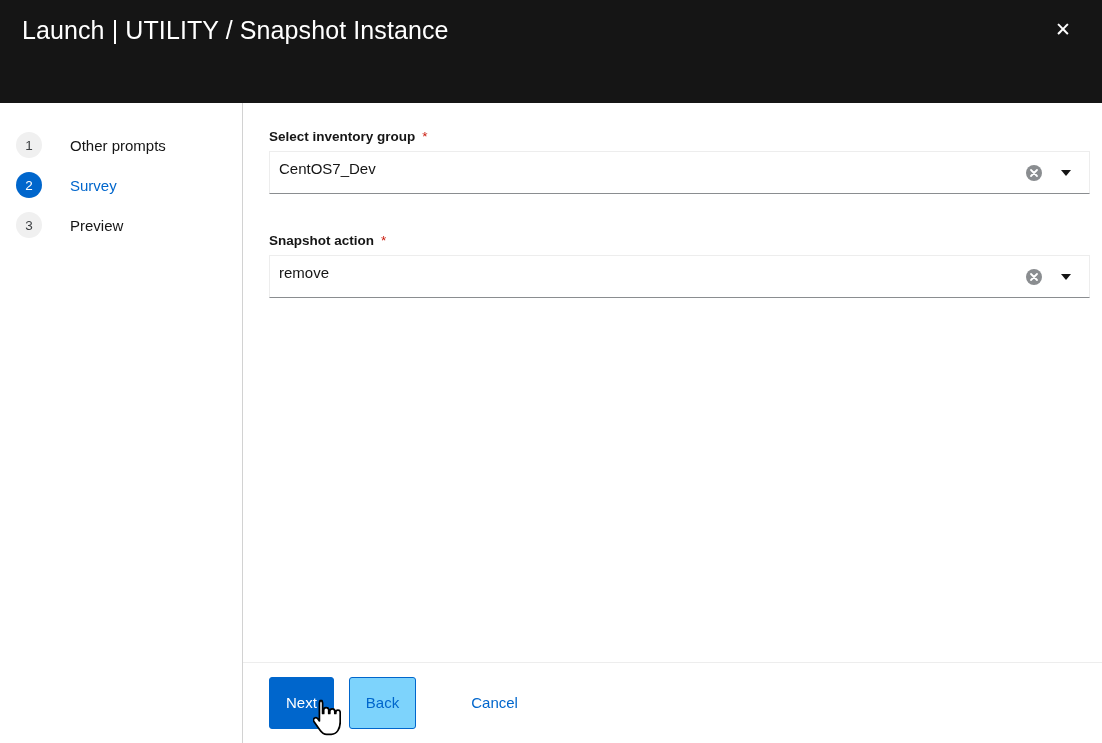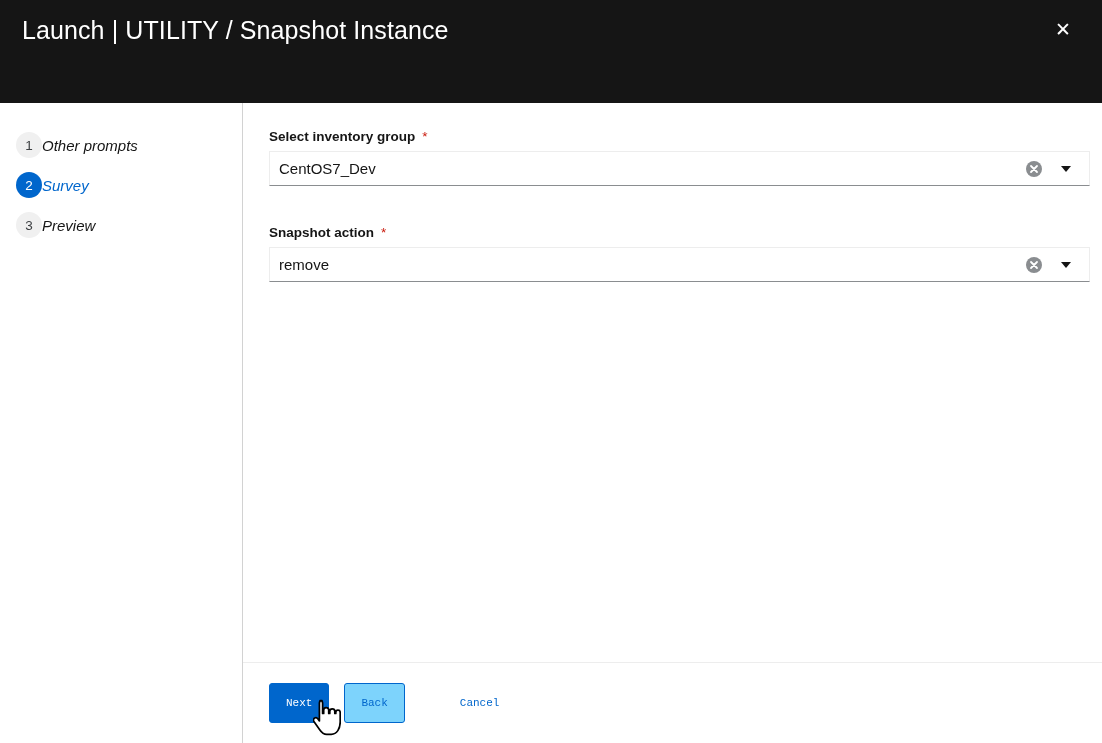--- a/index.html
+++ b/index.html
@@ -98,25 +98,24 @@
     display: flex;
     align-items: center;
     justify-content: center;
     flex: 0 0 26px;
   }
   .nav-item.current .nav-num {
     background: #0066cc;
     color: #ffffff;
   }
   .nav-label {
-    margin-left: 0;
+    margin-left: 28px;
     font-size: 15px;
     color: #151515;
     white-space: nowrap;
-    font-style: italic;
   }
   .nav-item.current .nav-label {
     color: #0066cc;
   }
 
   
   .wiz-main {
     flex: 1 1 auto;
     display: flex;
     flex-direction: column;
@@ -140,21 +139,21 @@
   .req-star {
     color: #c9190b;
     font-size: 13.5px;
     margin-left: 7px;
     font-weight: 400;
   }
 
   .select-wrap {
     position: relative;
     width: 821px;
-    height: 35px;
+    height: 43px;
     background: #ffffff;
     border: 1px solid #ededed;
     border-bottom: 1px solid #8a8d90;
   }
   .select-value {
     position: absolute;
     left: 9px;
     top: 0;
     height: 33px;
     line-height: 33px;
@@ -200,23 +199,23 @@
   
   .wiz-footer {
     flex: 0 0 81px;
     border-top: 1px solid #ededed;
     display: flex;
     align-items: center;
     padding-left: 26px;
     position: relative;
   }
   .btn {
-    font-family: Liberation Mono, monospace;
-    font-size: 11px;
-    height: 40px;
+    font-family: Liberation Sans, sans-serif;
+    font-size: 15px;
+    height: 52px;
     padding: 0 16px;
     cursor: pointer;
     border-radius: 3px;
     line-height: 34px;
   }
   .btn-primary {
     background: #0066cc;
     color: #ffffff;
     border: 1px solid #0066cc;
   }

